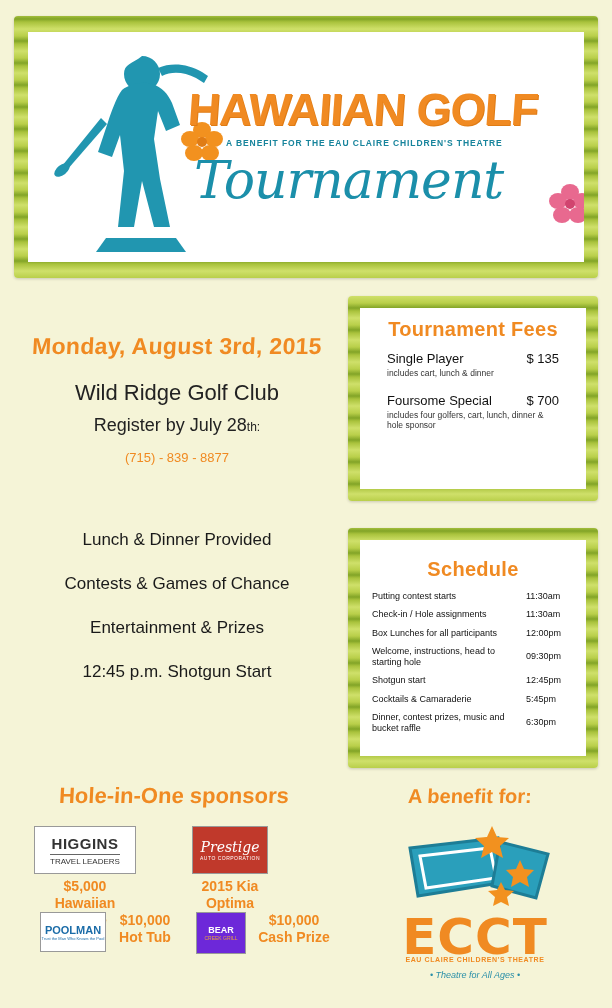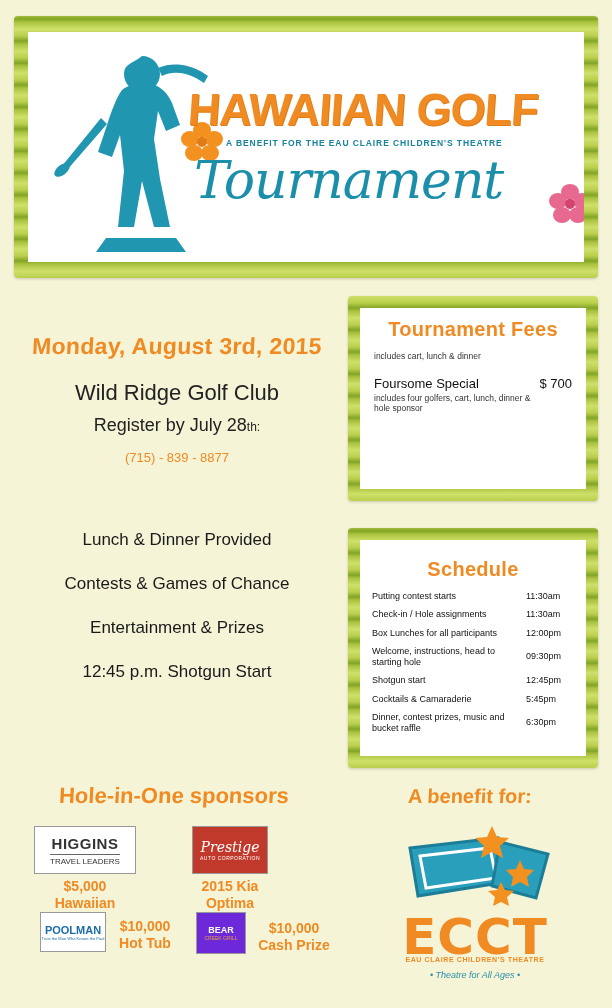--- a/index.html
+++ b/index.html
@@ -154,21 +154,21 @@
   }
 
   
   #fees-box {
     left: 348px;
     top: 296px;
     width: 250px;
     height: 205px;
     padding: 12px;
   }
-  #fees-box > .inner { padding: 10px 14px; }
+  #fees-box > .inner { padding: 10px 27px; }
   .box-title {
     text-align: center;
     font-size: 20px;
     font-weight: bold;
     color: #f08a22;
     letter-spacing: .3px;
     margin-bottom: 10px;
   }
   .fee-row {
     display: flex;
@@ -217,21 +217,21 @@
     width: 320px;
     text-align: center;
     font-size: 22px;
     font-weight: bold;
     color: #f08a22;
     transform: skewX(-3deg);
   }
   .sponsor-item {
     position: absolute;
     display: flex;
-    align-items: flex-end;
+    align-items: flex-start;
     border-radius: 17px;
   }
   .sponsor-logo {
     border: 1px solid #999;
     background: #fff;
     box-sizing: border-box;
     display: flex;
     flex-direction: column;
     align-items: center;
     justify-content: center;
@@ -382,20 +382,24 @@
   <div class="hl">Contests &amp; Games of Chance</div>
   <div class="hl">Entertainment &amp; Prizes</div>
   <div class="hl">12:45 p.m. Shotgun Start</div>
 </div>
 
 <div class="framed" id="fees-box">
   <div class="inner">
     <div class="box-title">Tournament Fees</div>
 
     <div class="fee-group">
+      <div class="fee-row">
+        <span class="fee-name">Single Player</span>
+        <span class="fee-price">$ 135</span>
+      </div>
       <div class="fee-note">includes cart, lunch &amp; dinner</div>
     </div>
 
     <div class="fee-group">
       <div class="fee-row">
         <span class="fee-name">Foursome Special</span>
         <span class="fee-price">$ 700</span>
       </div>
       <div class="fee-note">includes four golfers, cart, lunch, dinner &amp; hole sponsor</div>
     </div>

